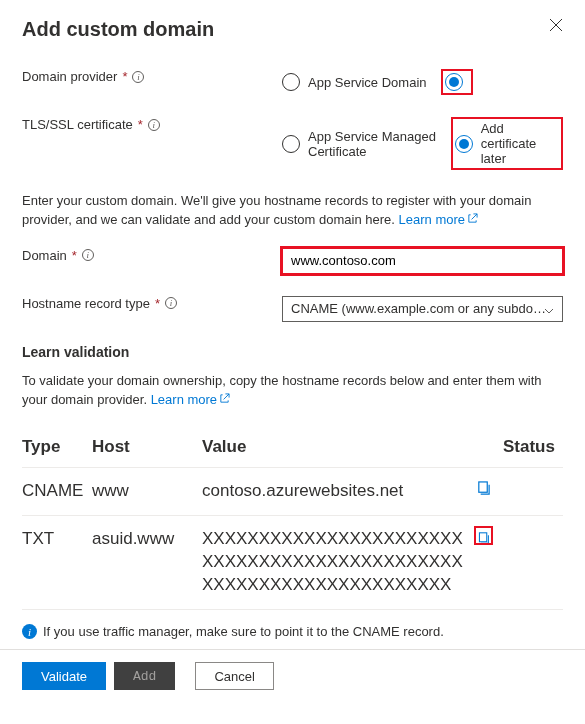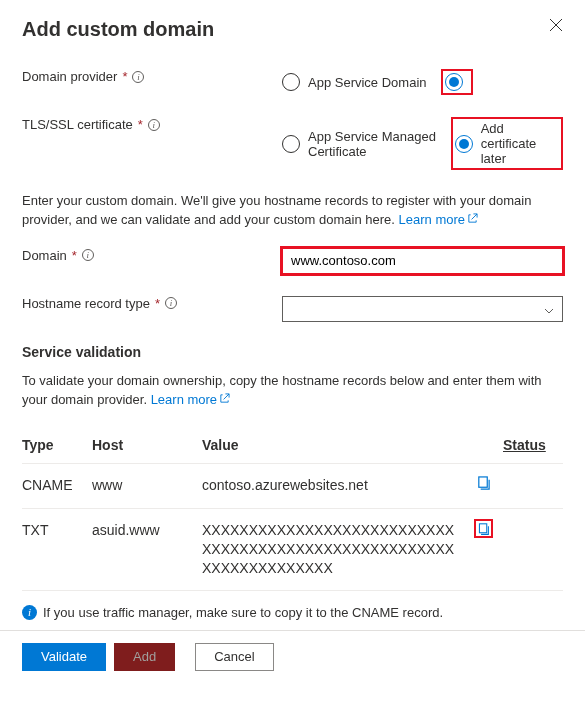--- a/index.html
+++ b/index.html
@@ -29,36 +29,36 @@
   .help-p { font-size:13px; line-height:1.45; margin:12px 0 18px 0; }
   .link { color:#0078d4; text-decoration:none; cursor:pointer; }
   .ext-icon { display:inline-block; width:11px; height:11px; margin-left:2px; vertical-align:0; }
   .ext-icon svg { width:100%; height:100%; stroke:#0078d4; }
   .text-input { width:288px; height:26px; border:1px solid #605e5c; padding:0 8px; font-size:13px; font-family:inherit; }
   .text-input.hl { outline:3px solid #e81123; outline-offset:-1px; }
   .select-box { width:288px; height:26px; border:1px solid #605e5c; padding:0 22px 0 8px; font-size:13px; display:flex; align-items:center; position:relative; cursor:pointer; white-space:nowrap; overflow:hidden; text-overflow:ellipsis; }
   .chev { position:absolute; right:8px; top:50%; transform:translateY(-50%); width:10px; height:10px; }
   .chev svg{width:100%;height:100%;stroke:#605e5c;}
   .section-h { font-size:14px; font-weight:600; margin:18px 0 4px 0; }
-  table.records { width:100%; border-collapse:collapse; margin-top:8px; font-size:14px; }
+  table.records { width:100%; border-collapse:collapse; margin-top:8px; font-size:17px; }
   table.records th { text-align:left; font-weight:600; padding:10px 6px 10px 0; border-bottom:1px solid #edebe9; }
   table.records td { padding:12px 6px 12px 0; border-bottom:1px solid #edebe9; vertical-align:top; word-break:break-all; line-height:1.35; }
   .copy-cell { width:34px; text-align:center; }
   .copy-icon { width:15px; height:15px; display:inline-block; cursor:pointer; }
   .copy-icon svg{width:100%;height:100%;stroke:#0078d4;fill:none;}
   .copy-icon.hl { outline:2px solid #e81123; padding:1px; }
   .note-row { display:flex; align-items:center; gap:6px; margin:14px 0 10px 0; font-size:13px; }
   .info-filled { width:15px; height:15px; background:#0078d4; border-radius:50%; color:#fff; display:flex; align-items:center; justify-content:center; font-size:11px; font-family:Georgia, serif; font-style:italic; flex-shrink:0; }
   .divider { height:1px; background:#e1dfdd; margin:0 -22px 12px -22px; }
   .footer { display:flex; gap:8px; }
   .btn { height:28px; padding:0 18px; font-size:13px; border:1px solid transparent; cursor:pointer; font-family:inherit; }
   .btn-primary { background:#0078d4; color:#fff; }
-  .btn-disabled { background:#7f1d1d; color:#a19f9d; cursor:default; }
+  .btn-disabled { background:#404040; color:#a19f9d; cursor:default;font-family:Liberation Mono, monospace; }
   .btn-secondary { background:#fff; color:#323130; border-color:#8a8886;margin-left:12px; }
-  .col-type{width:70px;} .col-host{width:110px;} .col-status{width:60px;text-align:left;text-decoration:underline;}
+  .col-type{width:70px;} .col-host{width:110px;} .col-status{width:60px;text-align:left;}
 </style>
 </head>
 <body>
 
 <div class="header">
   <h1>Add custom domain</h1>
   <span class="close-icon">
     <svg viewBox="0 0 14 14">
         <line x1="1" y1="1" x2="13" y2="13" stroke="currentColor" stroke-width="1"></line>
         <line x1="13" y1="1" x2="1" y2="13" stroke="currentColor" stroke-width="1"></line>
@@ -120,27 +120,28 @@
   <input class="text-input hl" type="text" value="www.contoso.com" style="">
 </div>
 
 <div class="field-row">
   <div class="field-label">
     <span>Hostname record type</span>
     <span class="req">*</span>
     <span class="info-icon">i</span>
   </div>
   <div class="select-box">
+    <span>CNAME (www.example.com or any subdo…</span>
     <span class="chev"><svg viewBox="0 0 10 10" fill="none">
           <path d="M1 3l4 4 4-4" stroke-width="1"></path>
         </svg></span>
   </div>
 </div>
 
-<div class="section-h">Service validation</div>
+<div class="section-h">Learn validation</div>
 <p class="help-p">
   <span>To validate your domain ownership, copy the hostname records below and enter them with your domain provider. </span><a class="link"><span>Learn more</span><span class="ext-icon"><svg viewBox="0 0 12 12" fill="none">
           <path d="M4 2H2v8h8V8M7 1h4v4M11 1L5 7" stroke-width="1"></path>
         </svg></span></a>
 </p>
 
 <table class="records">
   <thead>
     <tr>
       <th class="col-type">Type</th>
@@ -169,21 +170,21 @@
               <rect x="3" y="1" width="9" height="11" stroke-width="1.3"></rect>
               <path d="M5 14h9V4" stroke-width="1.3"></path>
             </svg></span></td>
       <td></td>
     </tr>
   </tbody>
 </table>
 
 <div class="note-row">
   <span class="info-filled">i</span>
-  <span>If you use traffic manager, make sure to copy it to the CNAME record.</span>
+  <span>If you use traffic manager, make sure to point it to the CNAME record.</span>
 </div>
 
 <div class="divider"></div>
 
 <div class="footer">
   <button class="btn btn-primary">Validate</button>
   <button class="btn btn-disabled">Add</button>
   <button class="btn btn-secondary">Cancel</button>
 </div>
 

